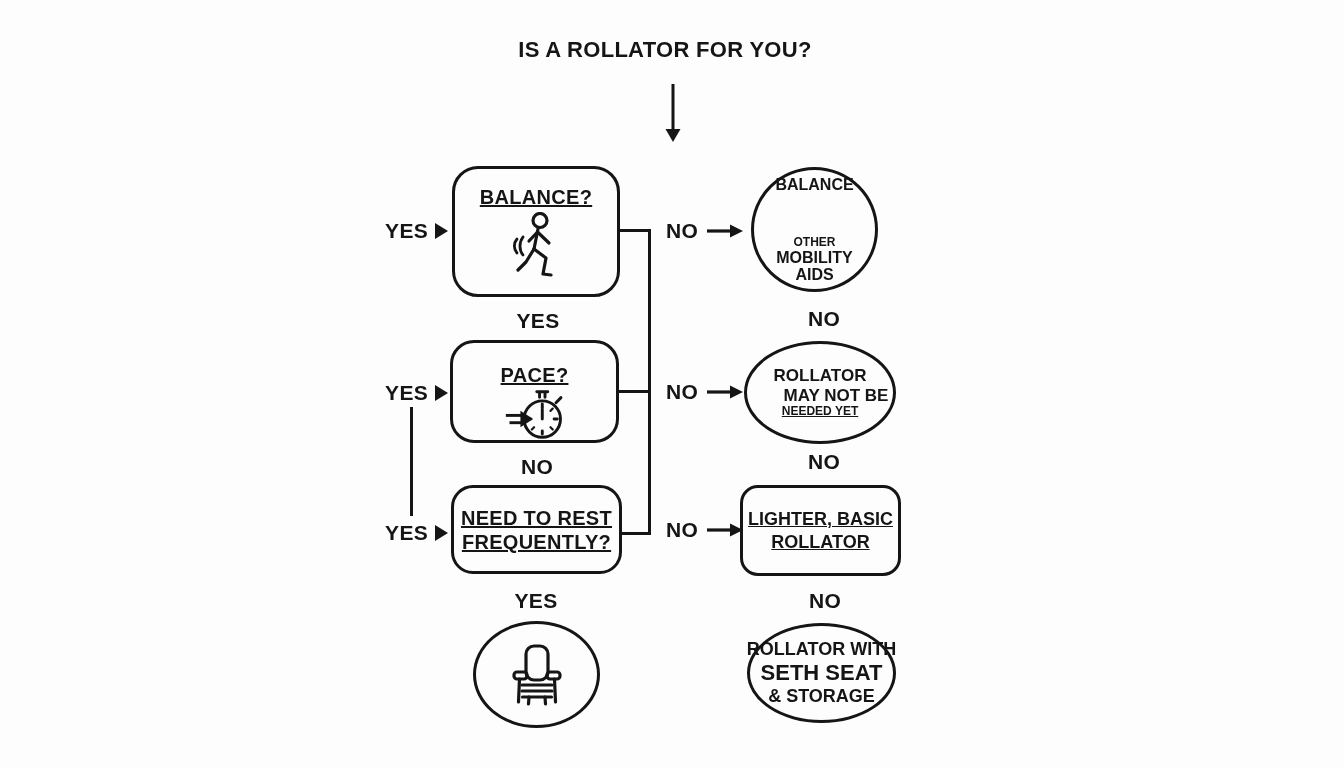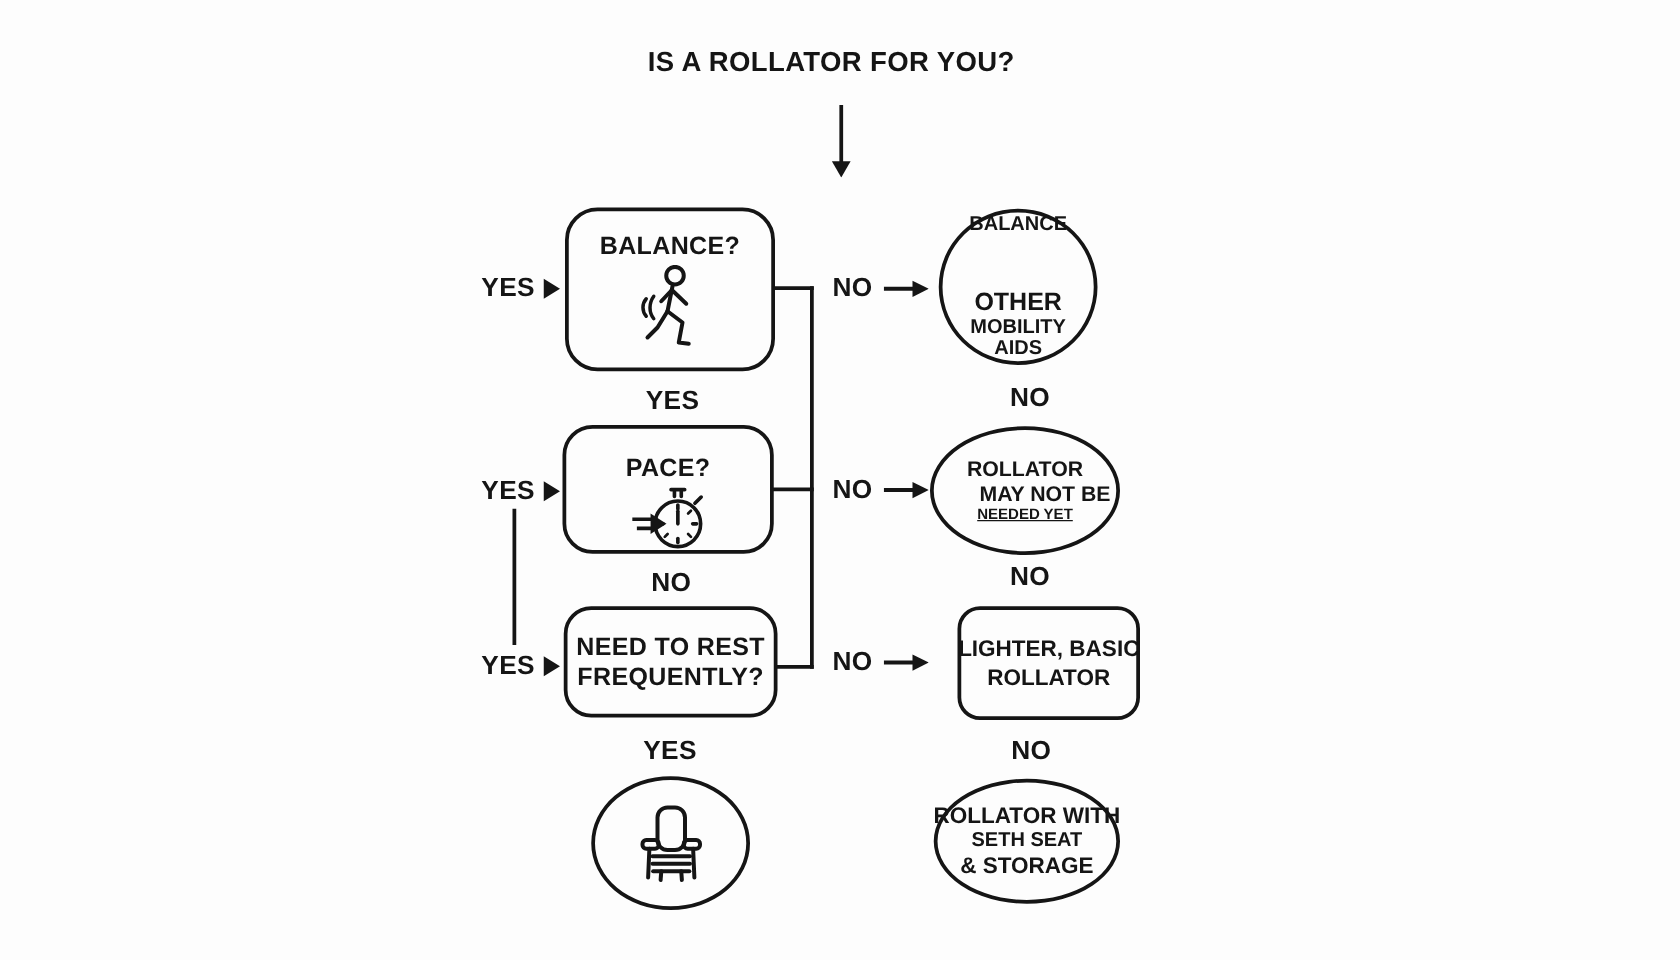--- a/index.html
+++ b/index.html
@@ -9,21 +9,21 @@
     position:relative; width:1344px; height:768px; background:var(--bg);
     overflow:hidden; color:var(--ink);
   }
   .abs { position:absolute; }
   .title {
     font-size:22px; font-weight:bold; letter-spacing:0.3px;
     text-align:center; color:var(--ink); white-space:nowrap;
   }
   .qbox {
     border:3px solid var(--ink); background:var(--bg);
-    display:flex; flex-direction:column; align-items:center; justify-content:center;
+    display:flex; flex-direction:column; align-items:center; justify-content:center;text-decoration:underline;
   }
   .qlabel { font-size:20px; font-weight:bold; letter-spacing:0.3px; text-align:center; line-height:1.2; }
   .circle, .ellipse {
     border:3.5px solid var(--ink); border-radius:50%; background:var(--bg);
     display:flex; flex-direction:column; align-items:center; justify-content:center;
   }
   .otext { font-weight:bold; text-align:center; white-space:nowrap; }
   .side-label, .branch-label {
     font-size:21px; font-weight:bold; letter-spacing:0.3px; color:var(--ink);
   }
@@ -75,21 +75,21 @@
   <div class="abs no-wrap" style="left:666px; top:218px; height:26px;">
     <span class="side-label">NO</span>
     <svg width="36" height="16" viewBox="0 0 36 16">
       <line x1="0" y1="8" x2="24" y2="8" stroke="currentColor" stroke-width="3.2"></line>
       <polygon points="23,1.5 36,8 23,14.5" fill="currentColor"></polygon>
     </svg>
   </div>
 
   <div class="abs circle" style="left:751px; top:167px; width:127px; height:125px;">
     <span class="otext" style="font-size:16px; line-height:1.08;">BALANCE</span>
-    <span class="otext" style="font-size:20px; line-height:1.08;margin-top:43px;">OTHER</span>
+    <span class="otext" style="font-size:12px; line-height:1.08;margin-top:43px;">OTHER</span>
     <span class="otext" style="font-size:16px; line-height:1.08;">MOBILITY</span>
     <span class="otext" style="font-size:16px; line-height:1.08;">AIDS</span>
   </div>
 
   <span class="abs branch-label" style="left:488px; top:309px; width:100px;">YES</span>
   <span class="abs branch-label" style="left:774px; top:307px; width:100px;">NO</span>
 
   <div class="abs qbox" style="left:450px; top:340px; width:169px; height:103px; border-radius:24px; padding-top:20px;">
     <div class="qlabel">PACE?</div>
     <svg width="64" height="56" viewBox="0 0 64 56" style="margin-top:2px;">
@@ -146,21 +146,21 @@
   </div>
 
   <div class="abs no-wrap" style="left:666px; top:517px; height:26px;">
     <span class="side-label">NO</span>
     <svg width="36" height="16" viewBox="0 0 36 16">
       <line x1="0" y1="8" x2="24" y2="8" stroke="currentColor" stroke-width="3.2"></line>
       <polygon points="23,1.5 36,8 23,14.5" fill="currentColor"></polygon>
     </svg>
   </div>
 
-  <div class="abs qbox" style="left:740px; top:485px; width:146px; height:91px; border-radius:18px;margin-left:26px;">
+  <div class="abs qbox" style="left:740px; top:485px; width:161px; height:91px; border-radius:18px;">
     <span class="otext" style="font-size:18px; line-height:1.25;">LIGHTER, BASIC</span>
     <span class="otext" style="font-size:18px; line-height:1.25;">ROLLATOR</span>
   </div>
 
   <span class="abs branch-label" style="left:486px; top:589px; width:100px;">YES</span>
   <span class="abs branch-label" style="left:775px; top:589px; width:100px;">NO</span>
 
   <div class="abs circle" style="left:473px; top:621px; width:127px; height:107px;">
     <svg width="56" height="62" viewBox="0 0 56 62">
       <g class="icon-stroke" stroke-width="3.2">
@@ -173,21 +173,21 @@
         <line x1="13" y1="47" x2="43" y2="47"></line>
         <line x1="13.5" y1="53" x2="42.5" y2="53"></line>
         <path d="M20 53 L19.5 60"></path>
         <path d="M36 53 L36.5 60"></path>
       </g>
     </svg>
   </div>
 
   <div class="abs ellipse" style="left:747px; top:623px; width:149px; height:100px; overflow:visible;">
     <span class="otext" style="font-size:18px; line-height:1.18;">ROLLATOR WITH</span>
-    <span class="otext" style="font-size:16px; line-height:1.18;">SETH SEAT</span>
+    <span class="otext" style="font-size:22px; line-height:1.18;">SETH SEAT</span>
     <span class="otext" style="font-size:18px; line-height:1.18;">&amp; STORAGE</span>
   </div>
 
   <div class="abs conn" style="left:618px; top:229px; width:33px; height:3px;"></div>
   <div class="abs conn" style="left:648px; top:229px; width:3px; height:306px;"></div>
   <div class="abs conn" style="left:617px; top:390px; width:34px; height:3px;"></div>
   <div class="abs conn" style="left:620px; top:532px; width:31px; height:3px;"></div>
   <div class="abs conn" style="left:410px; top:407px; width:3px; height:109px;"></div>
 
 </div>

